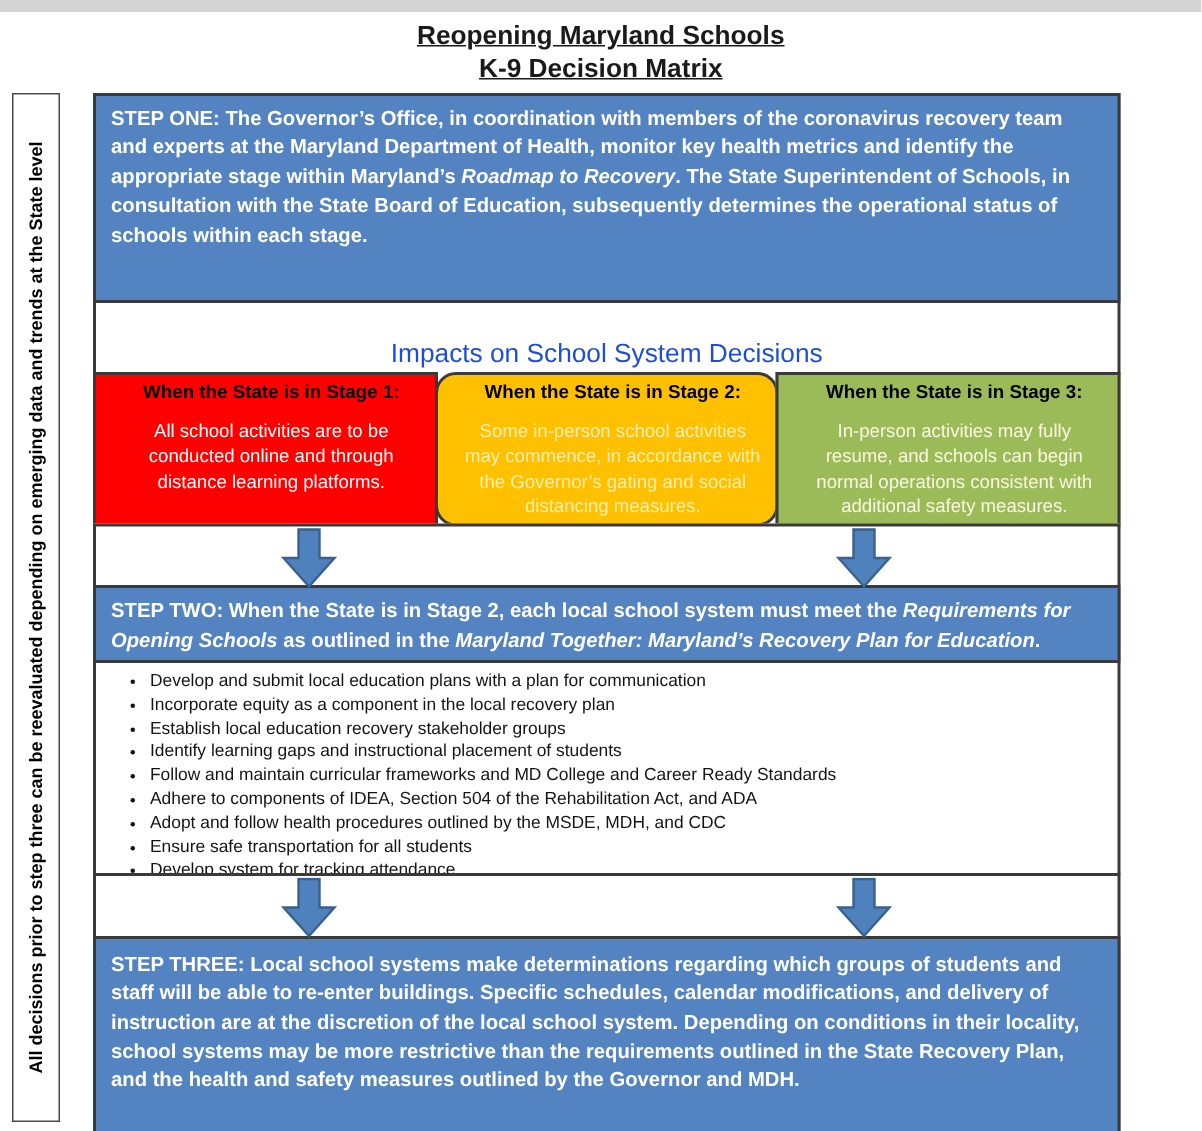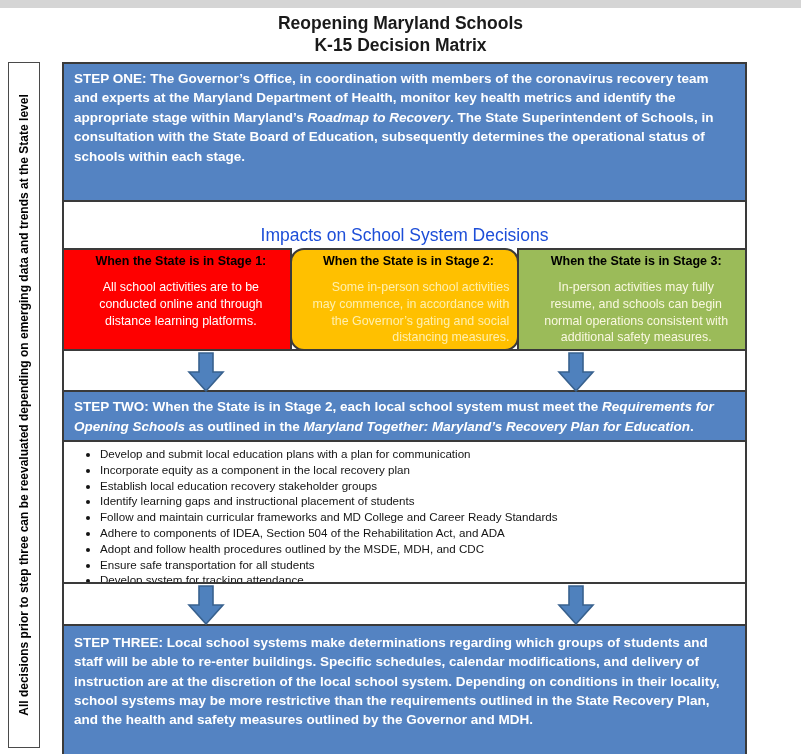--- a/index.html
+++ b/index.html
@@ -14,21 +14,21 @@
     --arrow-stroke:#38618E;
   }
   *{box-sizing:border-box;margin:0;padding:0;}
   html,body{width:801px;height:754px;overflow:hidden;background:#ffffff;
     font-family:"Liberation Sans","DejaVu Sans",sans-serif;}
   .page{position:relative;width:801px;height:754px;background:#fff;}
 
   .top-strip{position:absolute;left:0;top:0;width:801px;height:8px;background:#d5d5d5;}
 
   .doc-title{position:absolute;left:0;top:12px;width:801px;text-align:center;
-    font-size:17.5px;font-weight:bold;color:#1a1a1a;line-height:1.28;}
+    font-size:17.5px;font-weight:bold;color:#1a1a1a;line-height:1.28;text-decoration:underline;}
 
   .side-note{position:absolute;left:8px;top:62px;width:32px;height:686px;
     background:#fff;border:1.5px solid #4a4a4a;}
   .side-note-text{position:absolute;left:50%;top:50%;
     transform:translate(-50%,-50%) rotate(-90deg);white-space:nowrap;
     font-size:12px;font-weight:bold;color:#000;}
 
   .main-col{position:absolute;left:62px;top:62px;width:685px;}
   .main-col > div{width:685px;border:2px solid var(--border-dark);}
   .main-col > div + div{margin-top:-2px;}
@@ -44,21 +44,21 @@
   .stage-row{height:103px;background:#fff;display:flex;border:none !important;padding:0;}
   .stage-box{flex:1 1 0;border:2px solid var(--border-dark);height:103px;
     text-align:center;padding:3px 8px 0 16px;overflow:hidden;}
   .stage-box + .stage-box{margin-left:-2px;}
   .stage-1{background:var(--stage1);}
   .stage-2{background:var(--stage2);border-radius:14px;}
   .stage-3{background:var(--stage3);}
   .stage-header{font-size:12.5px;font-weight:bold;color:#000;line-height:1.35;}
   .stage-body{margin-top:9px;font-size:12.4px;font-weight:normal;line-height:1.36;}
   .stage-1 .stage-body{color:#ffffff;}
-  .stage-2 .stage-body{color:var(--stage2-text);text-align:right;}
+  .stage-2 .stage-body{color:var(--stage2-text);}
   .stage-3 .stage-body{color:var(--stage3-text);}
 
   .arrow-strip{position:relative;background:#fff;}
   .arrow-strip-1{height:43px;}
   .arrow-strip-2{height:44px;}
   .arrow{position:absolute;top:1px;width:40px;height:40px;}
   .arrow polygon{fill:var(--arrow-fill);stroke:var(--arrow-stroke);stroke-width:1.6;}
   .arrow-left{left:122px;}
   .arrow-right{left:492px;}
 
@@ -68,21 +68,21 @@
 </style>
 </head>
 <body>
 
 <div class="page">
 
   <div class="top-strip"></div>
 
   <div class="doc-title">
     <div>Reopening Maryland Schools</div>
-    <div>K-15 Decision Matrix</div>
+    <div>K-9 Decision Matrix</div>
   </div>
 
   <div class="side-note">
     <span class="side-note-text">All decisions prior to step three can be reevaluated depending on emerging data and trends at the State level</span>
   </div>
 
   <div class="main-col">
 
     <div class="step-box step-one"><span>STEP ONE: The Governor’s Office, in coordination with members of the coronavirus recovery team and experts at the Maryland Department of Health, monitor key health metrics and identify the appropriate stage within Maryland’s </span><span style="font-style: italic;">Roadmap to Recovery</span><span>. The State Superintendent of Schools, in consultation with the State Board of Education, subsequently determines the operational status of schools within each stage.</span></div>
 

